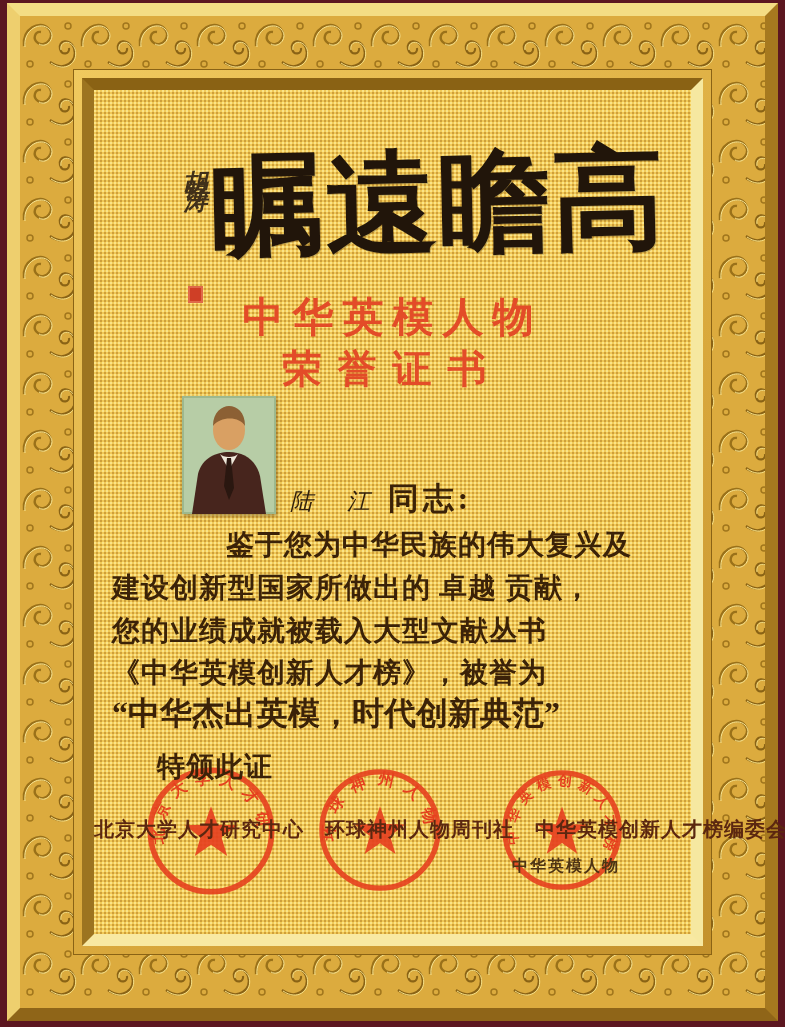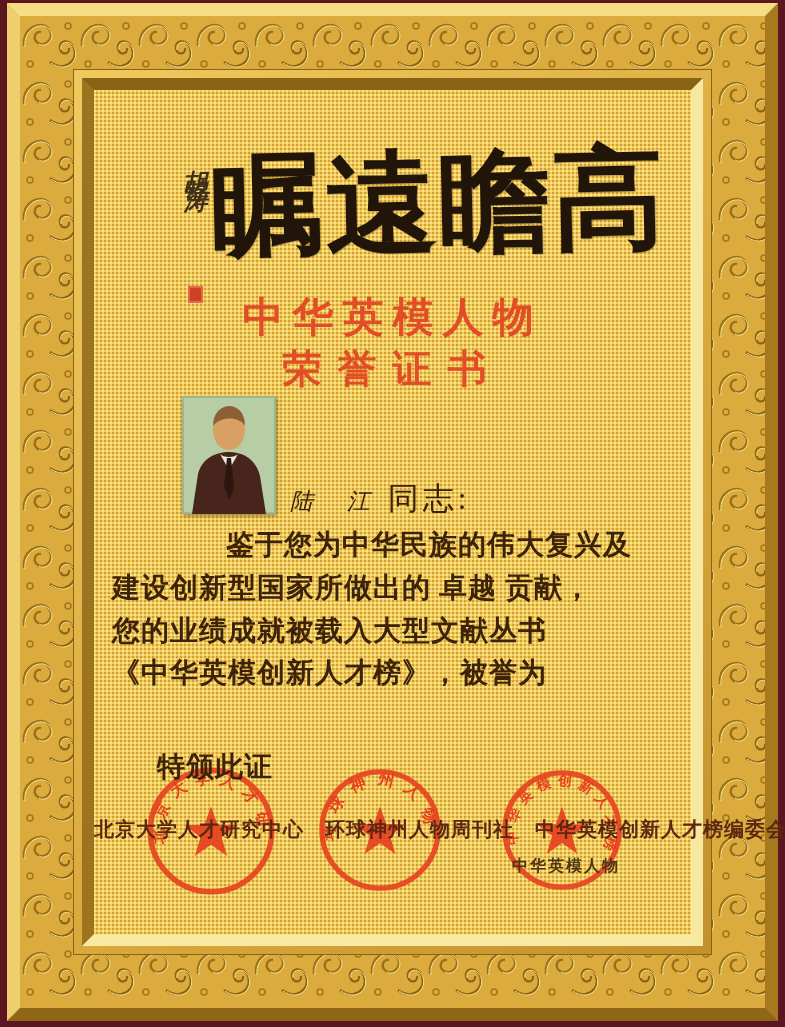--- a/index.html
+++ b/index.html
@@ -57,21 +57,21 @@
   .title2 { left:0; top:252px; width:100%; text-align:center;
     font-size:39px; font-weight:bold; color:#e34c28; letter-spacing:16px;
     font-family:Liberation Mono, monospace; z-index:2;}
 
   .photo { left:88px; top:306px; width:94px; height:118px;
     box-shadow:1px 2px 4px rgba(80,50,10,.5); z-index:2; }
 
   .name-line { left:196px; top:388px; z-index:2; white-space:nowrap; }
   .name-script { font-size:23px; font-weight:normal; font-style:italic;
     color:#33220e; letter-spacing:14px; }
-  .name-suffix { font-size:31px; font-weight:normal; color:#3b2208; letter-spacing:4px;border-radius:16px; }
+  .name-suffix { font-size:31px; font-weight:bold; color:#3b2208; letter-spacing:4px;border-radius:16px; }
 
   .body-line { left:18px; width:540px; font-size:28px; font-weight:bold;
     color:#3b2208; white-space:nowrap; z-index:2; letter-spacing:1px; }
   .bl1 { top:436px; padding-left:114px; }
   .bl2 { top:479px; }
   .bl3 { top:522px; }
   .bl4 { top:564px; }
   .bl5 { top:602px; font-size:32px; letter-spacing:0; }
   .bl6 { top:646px; padding-left:45px;margin-top:12px; }
 
@@ -142,20 +142,21 @@
 
         <div class="abs name-line">
           <span class="name-script">陆 江</span>
           <span class="name-suffix">同志:</span>
         </div>
 
         <div class="abs body-line bl1">鉴于您为中华民族的伟大复兴及</div>
         <div class="abs body-line bl3">您的业绩成就被载入大型文献丛书</div>
         <div class="abs body-line bl2">建设创新型国家所做出的 卓越 贡献，</div>
         <div class="abs body-line bl4">《中华英模创新人才榜》，被誉为</div>
+        <div class="abs body-line bl5">“中华杰出英模，时代创新典范”</div>
         <div class="abs body-line bl6">特颁此证</div>
 
         <div class="abs seal seal-1">
           <svg width="138" height="138" viewBox="0 0 150 150" xmlns="http://www.w3.org/2000/svg">
             <circle cx="75" cy="75" r="66" fill="none" stroke="#e6401f" stroke-width="6" opacity="0.9"></circle>
             <path id="sp0" d="M 26,93 A 52,52 0 1 1 124,93" fill="none"></path>
             <polygon points="75,48 82.1,68.3 103.5,68.7 86.4,81.7 92.6,102.3 75,90 57.4,102.3 63.6,81.7 46.5,68.7 67.9,68.3" fill="#e6401f" opacity="0.92"></polygon>
             <text font-size="17" font-weight="bold" fill="#e6401f" letter-spacing="9">
               <textPath href="#sp0" startOffset="4">北京大学人才研究中心</textPath>
             </text>

